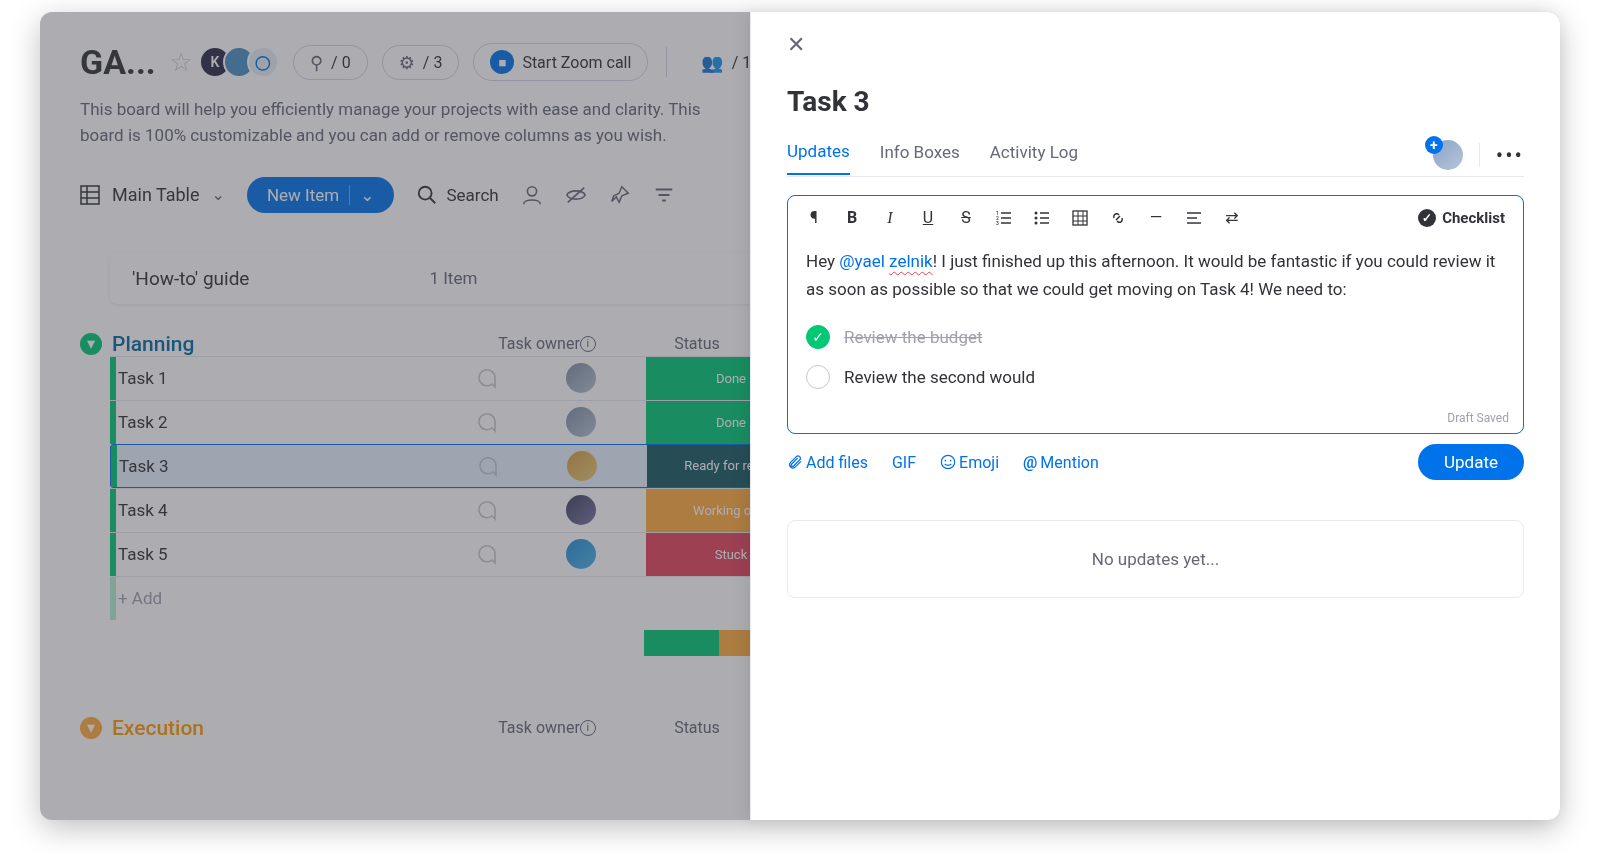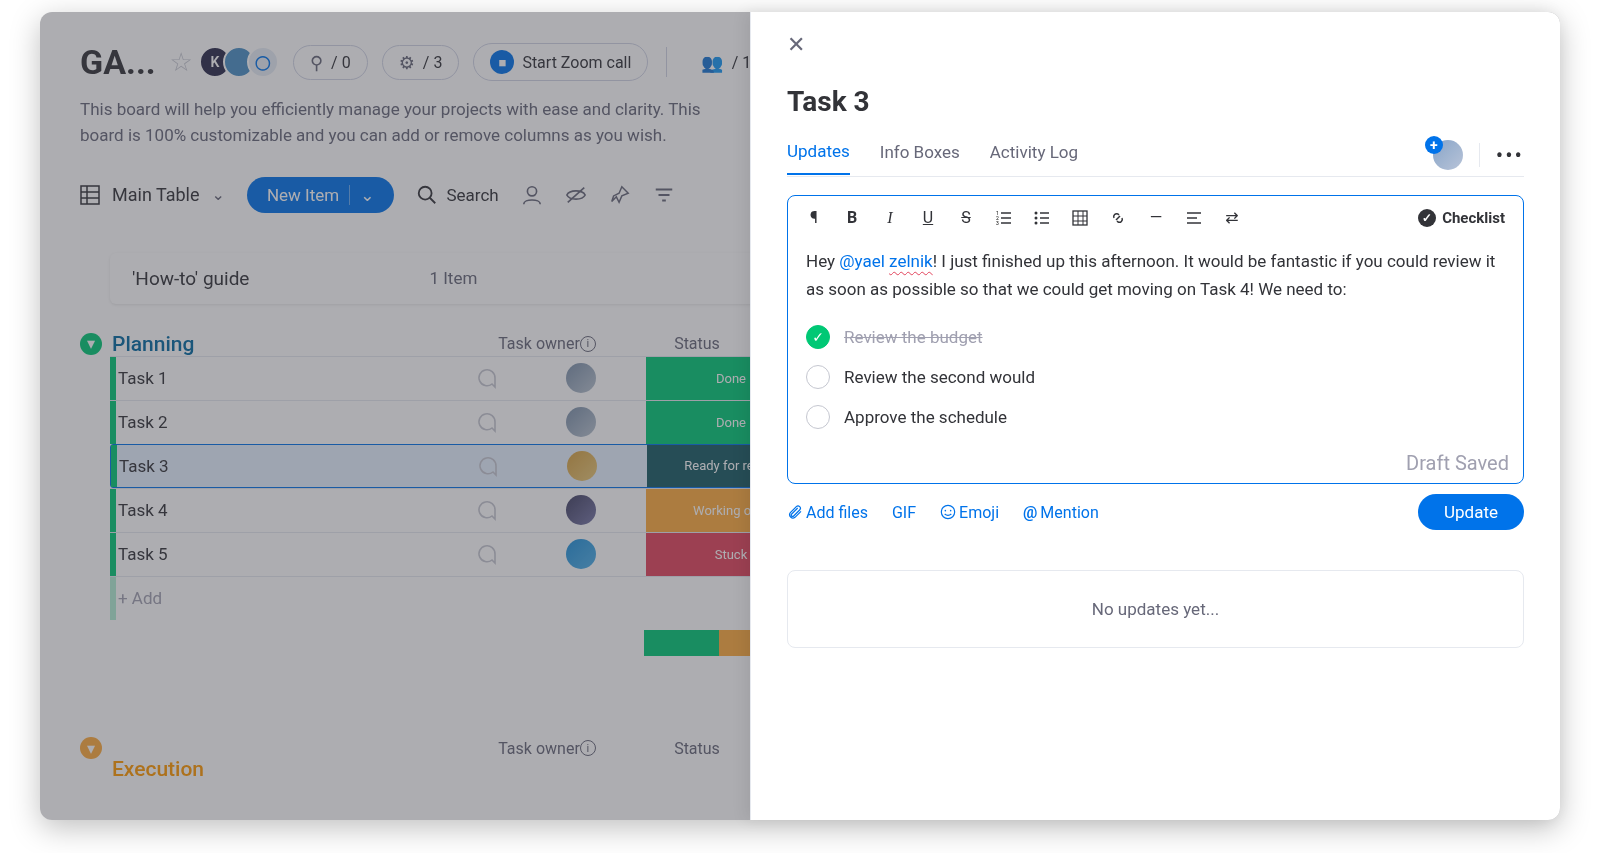--- a/index.html
+++ b/index.html
@@ -40,21 +40,21 @@
 .newitem .split { border-left:1px solid rgba(255,255,255,.4); padding-left:10px; }
 .tool-txt { display:flex; align-items:center; gap:8px; color:#323338; font-size:17px; }
 .ic { width:22px; height:22px; display:inline-block; color:#676879; }
 
 .group-guide { background:#fff; border-radius:6px; padding:14px 22px; margin-top:40px; margin-left:30px; display:flex; align-items:center; gap:180px; font-size:19px; color:#323338; box-shadow:0 1px 3px rgba(0,0,0,.1); width:700px; }
 .gi-count { color:#676879; font-size:17px; }
 
 .group-head { display:flex; align-items:center; margin-top:28px; }
 .gh-toggle { width:22px; height:22px; border-radius:50%; background:#00c875; display:flex; align-items:center; justify-content:center; color:#fff; margin-right:10px; }
 .gh-name { font-size:21px; color:#0369a1; font-weight:500; width:370px; }
-.gh-name.orange { color:#ff9900;margin-top:41px; }
+.gh-name.orange { color:#ff9900; }
 .gh-toggle.orange { background:#fdab3d; }
 .gh-col { font-size:16px; color:#676879; text-align:center; }
 .col-owner { width:130px; display:flex; align-items:center; justify-content:center; gap:0; }
 .col-status { width:170px; }
 
 .task-row { display:flex; align-items:center; height:44px; border-top:1px solid #e6e9ef; margin-left:30px; }
 .task-bar { width:6px; height:100%; background:#00c875; }
 .task-name { padding-left:2px; font-size:17px; color:#323338; width:340px; }
 .task-conv { width:60px; display:flex; justify-content:center; color:#c5c7d0; font-size:22px; }
 .task-owner { width:130px; display:flex; justify-content:center; }
@@ -115,21 +115,21 @@
 .ed-body { padding:8px 18px 14px 18px; font-size:17px; color:#323338; line-height:1.65; }
 .mention { color:#0073ea; }
 .mention-u { text-decoration: underline wavy #e2445c 1px; text-underline-offset: 4px; }
 
 .chk-list { margin-top:14px; }
 .chk-item { display:flex; align-items:center; gap:14px; padding:6px 0; font-size:17px; }
 .chk-circle { width:24px; height:24px; border-radius:50%; border:1.5px solid #c5c7d0; display:flex; align-items:center; justify-content:center; }
 .chk-circle.done { background:#00c875; border-color:#00c875; color:#fff; font-size:14px; }
 .chk-text.done { text-decoration:line-through; color:#a0a0b0; }
 
-.draft-saved { text-align:right; color:#a0a0b0; font-size:20px; padding:0 14px 8px 0; }
+.draft-saved { text-align:right; color:#a0a0b0; font-size:12px; padding:0 14px 8px 0; }
 
 .ed-actions { display:flex; align-items:center; gap:24px; margin-top:10px; font-size:16px; color:#0073ea; }
 .ed-act { display:flex; align-items:center; gap:3px; cursor:pointer; }
 .update-btn { margin-left:auto; background:#0073ea; color:#fff; border-radius:20px; padding:8px 26px; font-size:17px; cursor:pointer; }
 
 .no-updates { border:1px solid #e6e9ef; border-radius:8px; margin-top:40px; padding:28px; text-align:center; color:#676879; font-size:17px; }
 
 svg { display:block; }
 </style>
 </head>
@@ -403,24 +403,20 @@
       <span>Hey </span><span class="mention"><span>@yael </span><span class="mention-u">zelnik</span></span><span>! I just finished up this afternoon. It would be fantastic if you could review it as soon as possible so that we could get moving on Task 4! We need to:</span>
       <div class="chk-list" id="checklist-container">
           <div class="chk-item">
             <div class="chk-circle done">✓</div>
             <div class="chk-text done">Review the budget</div>
           </div>
           <div class="chk-item">
             <div class="chk-circle"></div>
             <div class="chk-text">Review the second would</div>
           </div>
-          <div class="chk-item">
-            <div class="chk-circle"></div>
-            <div class="chk-text">Approve the schedule</div>
-          </div>
         </div>
     </div>
     <div class="draft-saved">Draft Saved</div>
   </div>
 
   <div class="ed-actions">
     <div class="ed-act">
       <svg width="16" height="16" viewBox="0 0 24 24">
           <path d="M21 11 L12 20 a5 5 0 0 1 -7 -7 L14 4 a3.5 3.5 0 0 1 5 5 L10 18 a2 2 0 0 1 -3 -3 L16 6" fill="none" stroke="#0073ea" stroke-width="1.8"></path>
         </svg>

